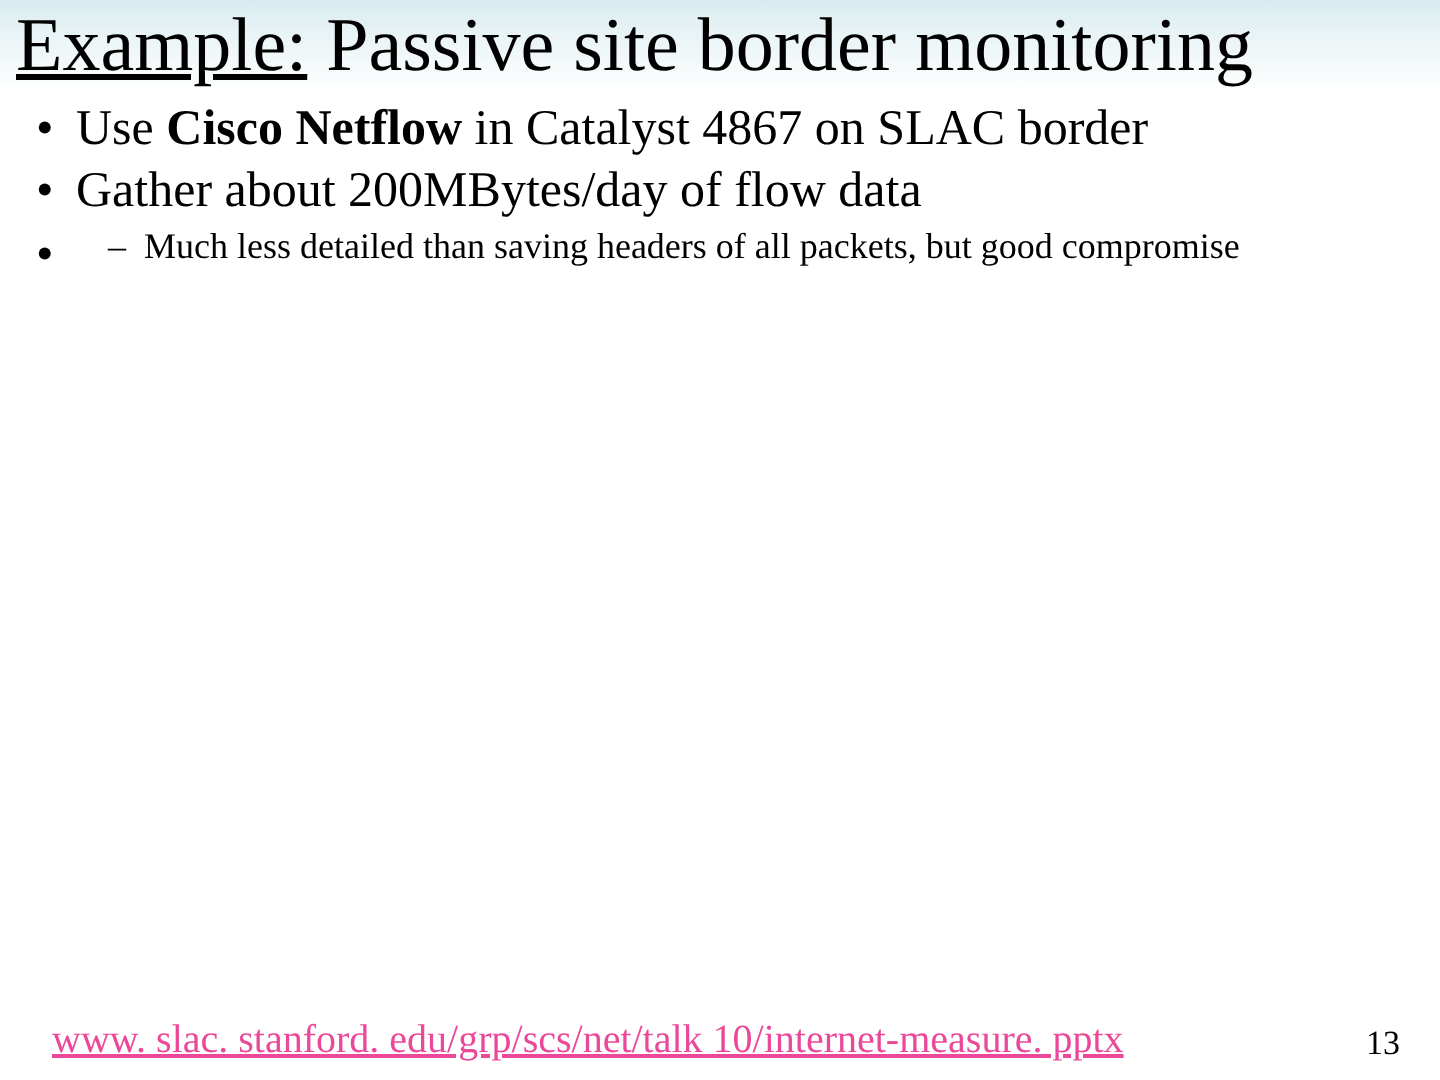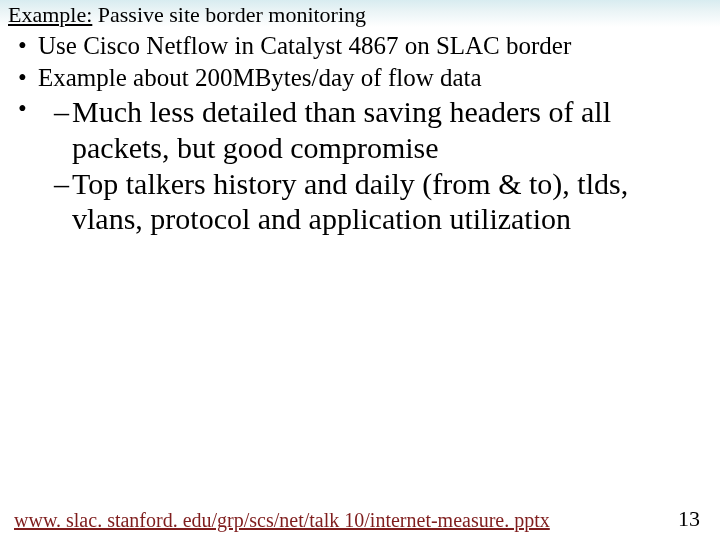--- a/index.html
+++ b/index.html
@@ -8,21 +8,21 @@
     height: 540px;
     background: #ffffff;
     font-family: "Times New Roman", Times, serif;
     color: #000;
     position: relative;
     overflow: hidden;
   }
   .title {
     width: 100%;
     padding: 2px 8px 0 8px;
-    font-size: 22px;
+    font-size: 38px;
     line-height: 1.15;
     background: linear-gradient(to bottom, #d8ecf0 0%, #eaf4f6 40%, #ffffff 100%);
     white-space: nowrap;
   }
   .title .ul-part {
     text-decoration: underline;
   }
   .content {
     padding: 4px 14px 0 14px;
     font-size: 25px;
@@ -41,79 +41,77 @@
     content: "•";
     position: absolute;
     left: 4px;
     top: 0;
     font-size: 25px;
     line-height: 1.18;
   }
   ul.level2 {
     list-style: none;
     padding-left: 16px;
-    font-size: 30px;
+    font-size: 18px;
     margin-top: 2px;
   }
   ul.level2 > li {
     position: relative;
     padding-left: 18px;
     margin-bottom: 1px;
     line-height: 1.18;
   }
   ul.level2 > li::before {
     content: "–";
     position: absolute;
     left: 0;
     top: 0;
   }
-  .bold { font-weight: normal; margin-top: 10px; }
+  .bold { font-weight: bold; margin-top: 10px; }
   .footer {
     position: absolute;
     bottom: 8px;
     left: 0;
     width: 100%;
     padding: 0 14px;
     display: flex;
     justify-content: space-between;
     align-items: flex-end;
   }
   .footer-link {
     font-size: 20px;
-    color: #7f1d1d;
+    color: #ec4899;
     text-decoration: underline;
+    margin-left: 12px;
   }
   .page-num {
-    font-size: 22px;
+    font-size: 17px;
     color: #000;
     padding-right: 6px;
   }
 </style>
 </head>
 <body>
 
 <div class="title">
   <span class="ul-part">Example:</span><span> Passive site border monitoring</span>
 </div>
 
 <div class="content">
   <ul class="level1">
     <li>
       <span>Use </span><span class="bold">Cisco Netflow</span><span> in Catalyst 4867 on SLAC border</span>
     </li>
     <li>
-      <span>Example about 200MBytes/day of flow data</span>
+      <span>Gather about 200MBytes/day of flow data</span>
     </li>
     <li>
       <ul class="level2">
         <li>
           <span>Much less detailed than saving headers of all packets, but good compromise</span>
-        </li>
-        <li>
-          <span>Top talkers history and daily (from &amp; to), tlds, vlans, protocol and application utilization</span>
         </li>
       </ul>
     </li>
   </ul>
 </div>
 
 <div class="footer">
   <span class="footer-link">www. slac. stanford. edu/grp/scs/net/talk 10/internet-measure. pptx</span>
   <span class="page-num">13</span>
 </div>

